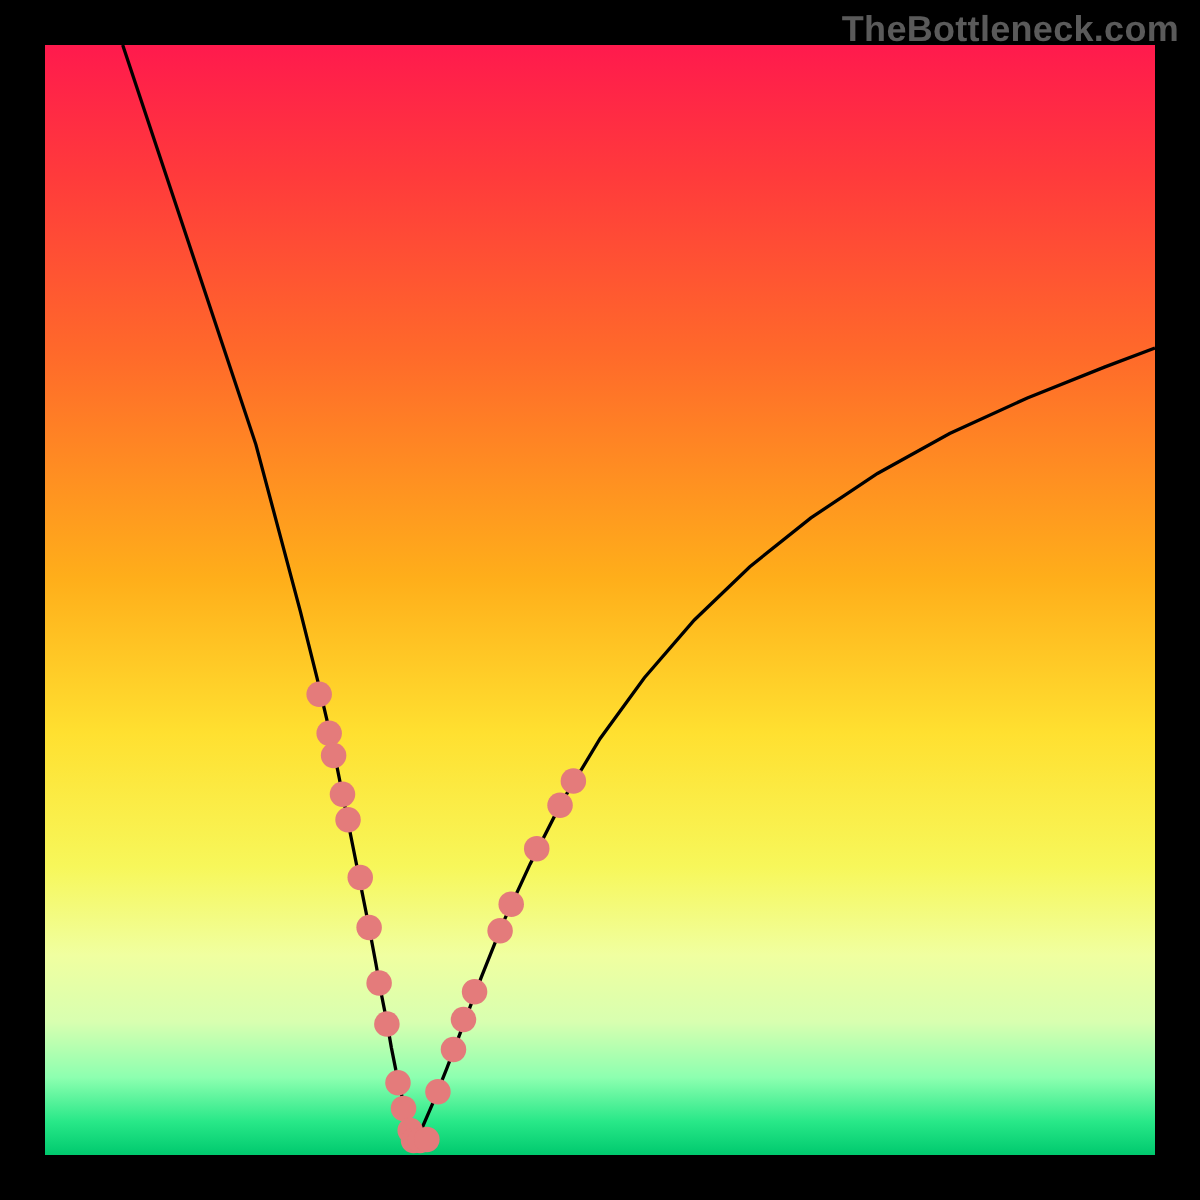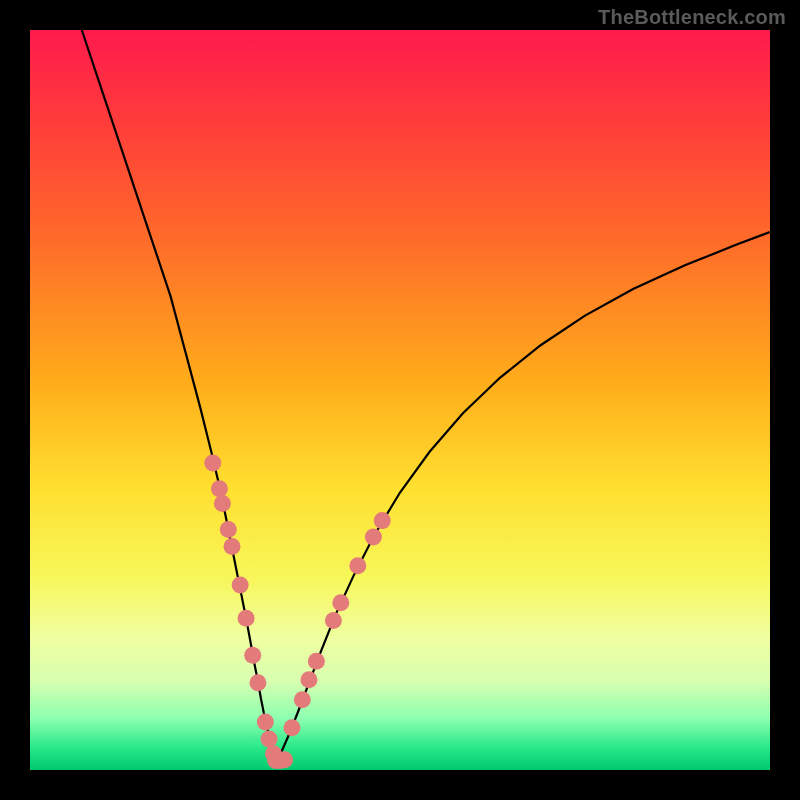--- a/index.html
+++ b/index.html
@@ -27,21 +27,21 @@
       #d8ffb0 88%,
       #8dffb0 93%,
       #28e888 97%,
       #00c96e 100%);
   }
   .watermark {
     position: absolute;
     top: 6px;
     right: 14px;
     font-family: Arial, Helvetica, sans-serif;
-    font-size: 20px;
+    font-size: 24px;
     font-weight: 600;
     color: #5a5a5a;
     letter-spacing: 0.2px;
     user-select: none;
   }
   svg.curves {
     position: absolute;
     left: 0; top: 0;
     width: 740px; height: 740px;
     overflow: visible;

